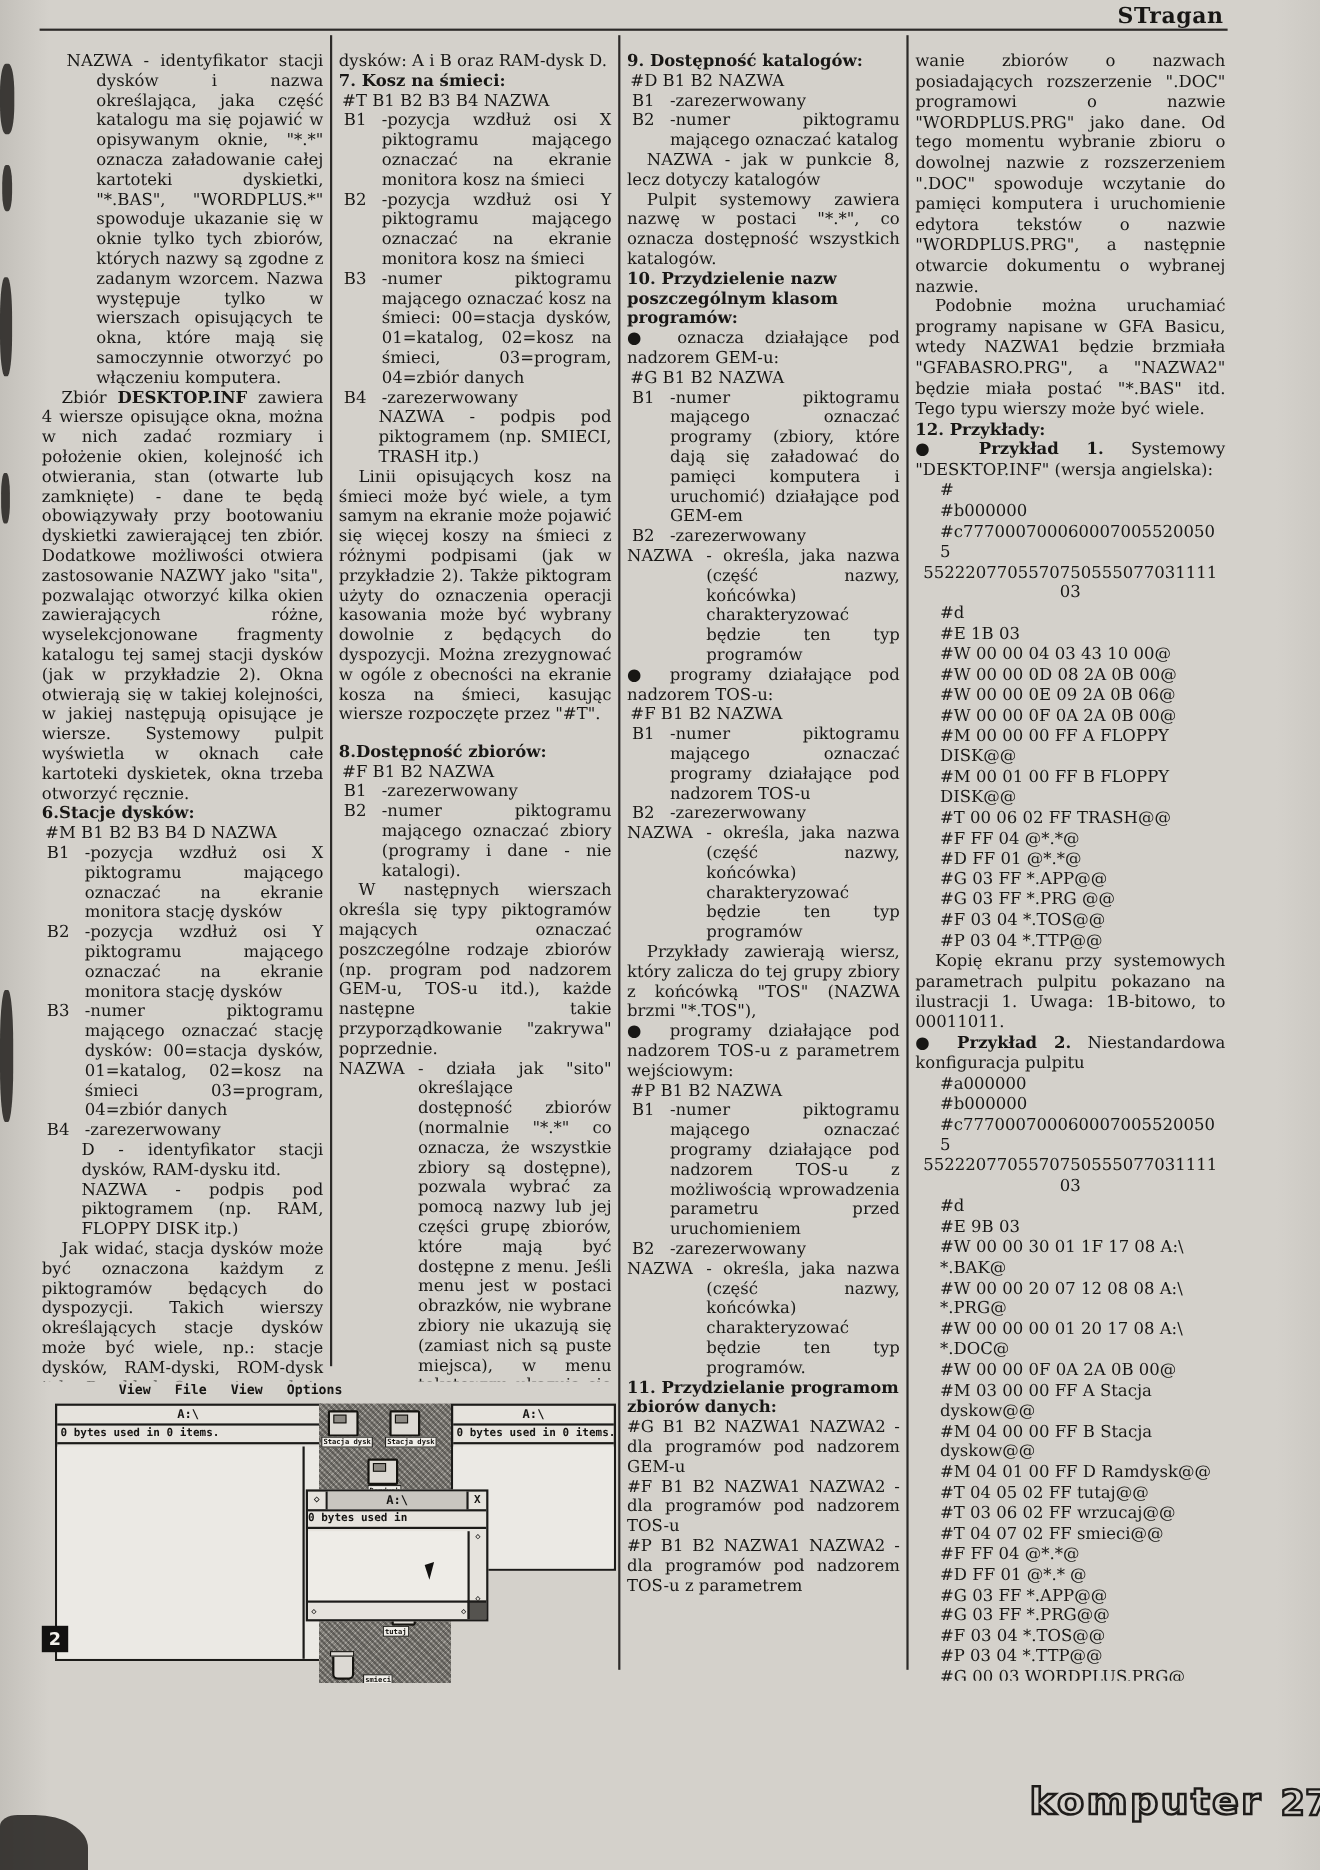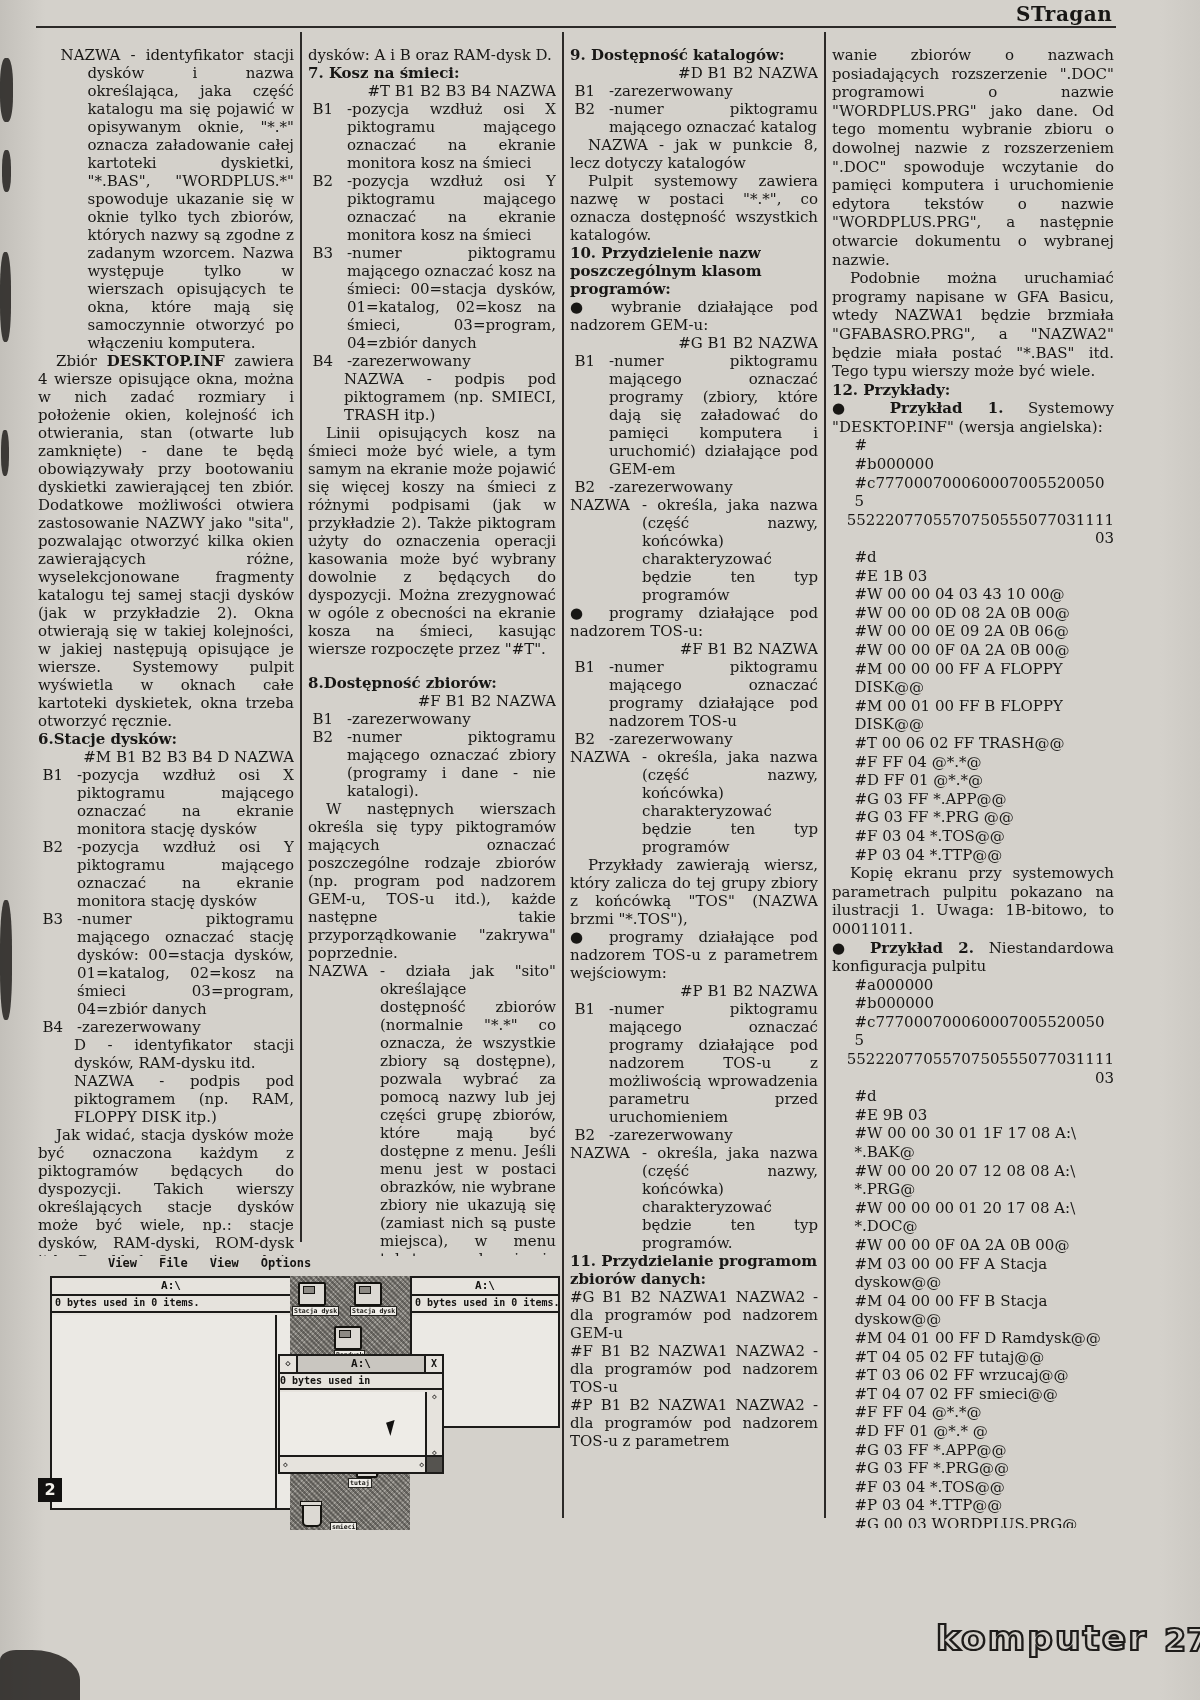--- a/index.html
+++ b/index.html
@@ -11,25 +11,25 @@
   .vrule{position:absolute;width:2px;background:#2c2a28}
   .section-title{position:absolute;top:2px;left:1016px;font-weight:bold;font-size:20px;letter-spacing:.5px}
   .col{position:absolute;top:46px;font-size:15px;line-height:18px;overflow:hidden;text-align:justify}
   .col-1{left:38px;width:256px;height:1210px}
   .col-2{left:308px;width:248px;height:1210px}
   .col-3{left:570px;width:248px;height:1482px}
   .col-4{left:832px;width:282px;height:1482px;line-height:18.6px}
   .bk-h{font-weight:bold;text-align:left}
   .bk-p{text-align:justify;text-indent:1.2em}
   .bk-p0{text-align:justify}
-  .bk-l{text-align:right;margin-left:.2em}
+  .bk-l{text-align:left;margin-left:.2em}
   .bk-i{margin-left:2.4em;text-align:justify}
   .bk-b{text-align:justify}
   .bk-c{text-align:left;margin-left:1.5em;word-break:break-word}
-  .bk-c0{text-align:right;word-break:break-all}
+  .bk-c0{text-align:center;word-break:break-all}
   .bk-hang{margin-left:3.3em;text-indent:-1.8em;text-align:justify}
   .bk-sp{height:16px}
   .bk-def{display:flex;text-align:justify}
   .bk-def .lbl{flex:0 0 2.3em;padding-left:.3em}
   .bk-def.w2 .lbl{flex-basis:4.8em;padding-left:0}
   .bk-def .dtx{flex:1}
   
   .figure{position:absolute;left:36px;top:1250px;width:524px;height:280px;overflow:hidden}
   .gem-menubar{position:absolute;left:72px;top:6px;font:bold 12px "DejaVu Sans Mono","Liberation Mono",monospace;color:#151412}
   .gem-menubar span{margin-right:22px}
@@ -156,21 +156,21 @@
       <span class="lbl">B1</span>
       <span class="dtx"><span>-zarezerwowany</span></span>
     </div>
     <div class="bk-def">
       <span class="lbl">B2</span>
       <span class="dtx"><span>-numer piktogramu mającego oznaczać katalog</span></span>
     </div>
     <div class="bk-p"><span>NAZWA - jak w punkcie 8, lecz dotyczy katalogów</span></div>
     <div class="bk-p"><span>Pulpit systemowy zawiera nazwę w postaci "*.*", co oznacza dostępność wszystkich katalogów.</span></div>
     <div class="bk-h"><span>10. Przydzielenie nazw poszczególnym klasom programów:</span></div>
-    <div class="bk-b"><span>● wybranie działające pod nadzorem GEM-u:</span></div>
+    <div class="bk-b"><span>● oznacza działające pod nadzorem GEM-u:</span></div>
     <div class="bk-l"><span>#G B1 B2 NAZWA</span></div>
     <div class="bk-def">
       <span class="lbl">B1</span>
       <span class="dtx"><span>-numer piktogramu mającego oznaczać programy (zbiory, które dają się załadować do pamięci komputera i uruchomić) działające pod GEM-em</span></span>
     </div>
     <div class="bk-def">
       <span class="lbl">B2</span>
       <span class="dtx"><span>-zarezerwowany</span></span>
     </div>
     <div class="bk-def w2">

